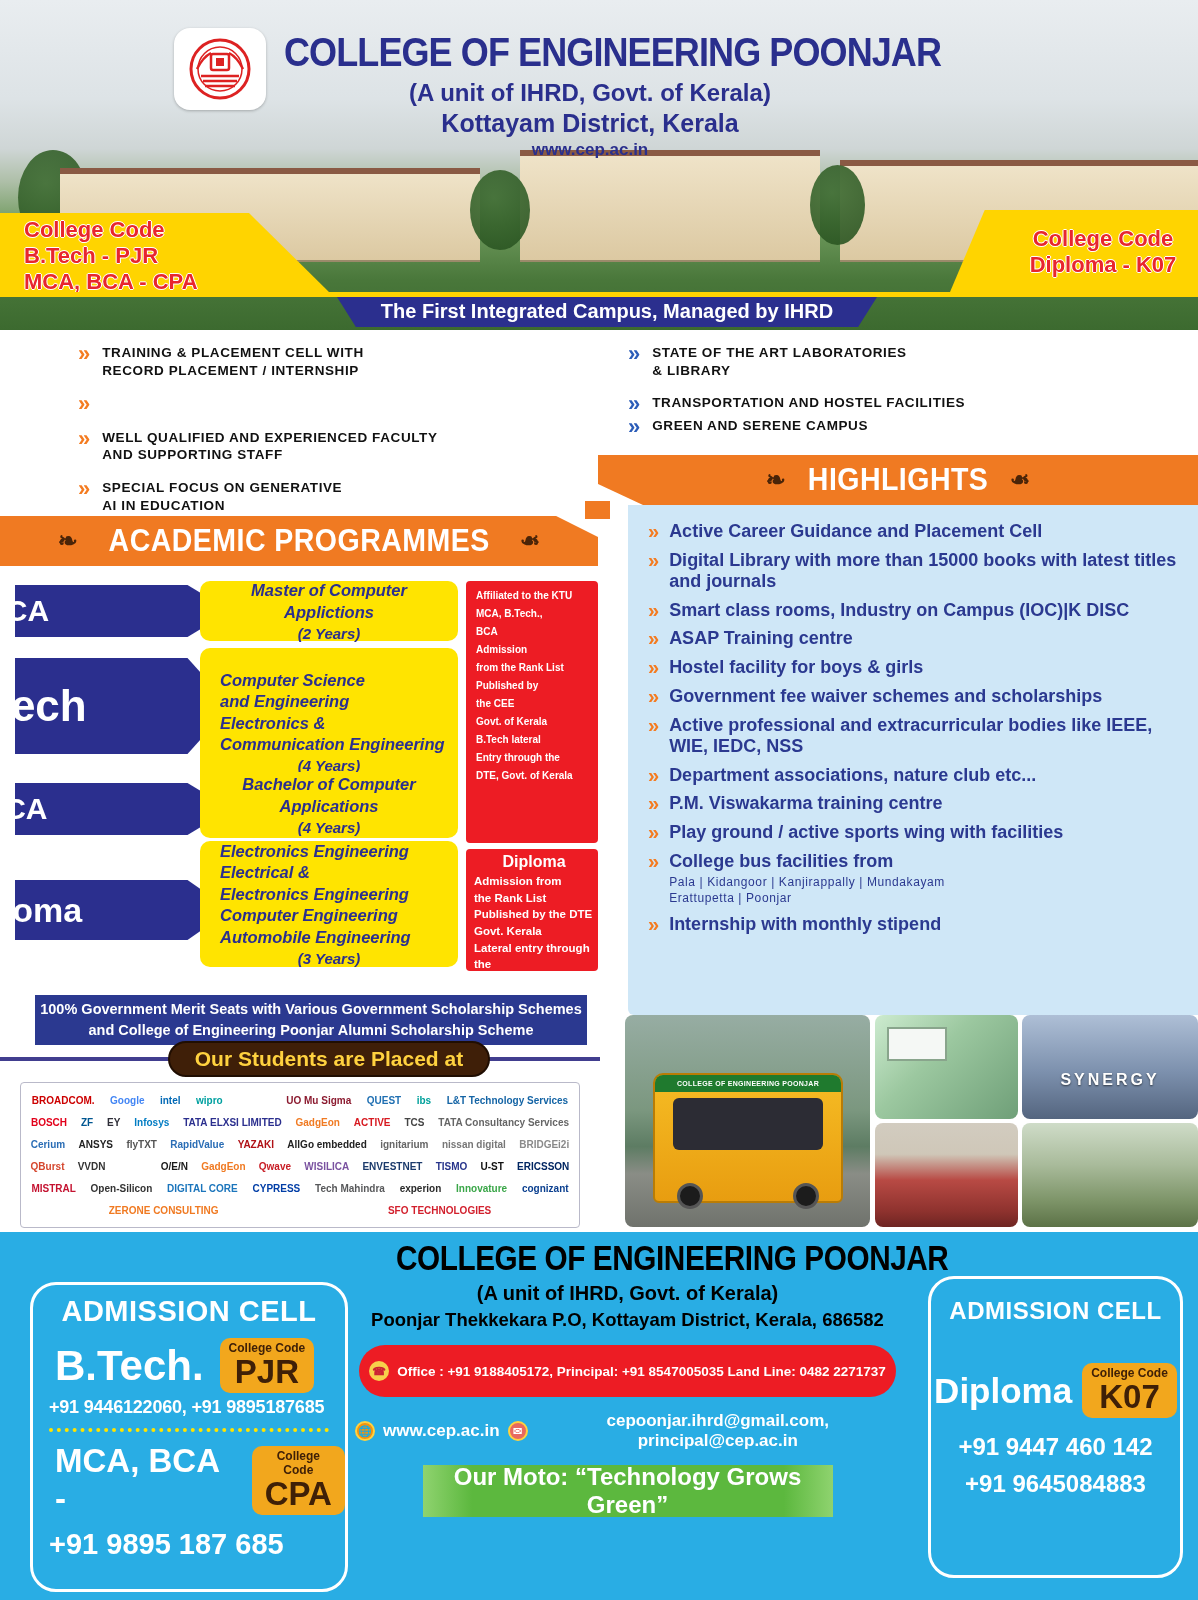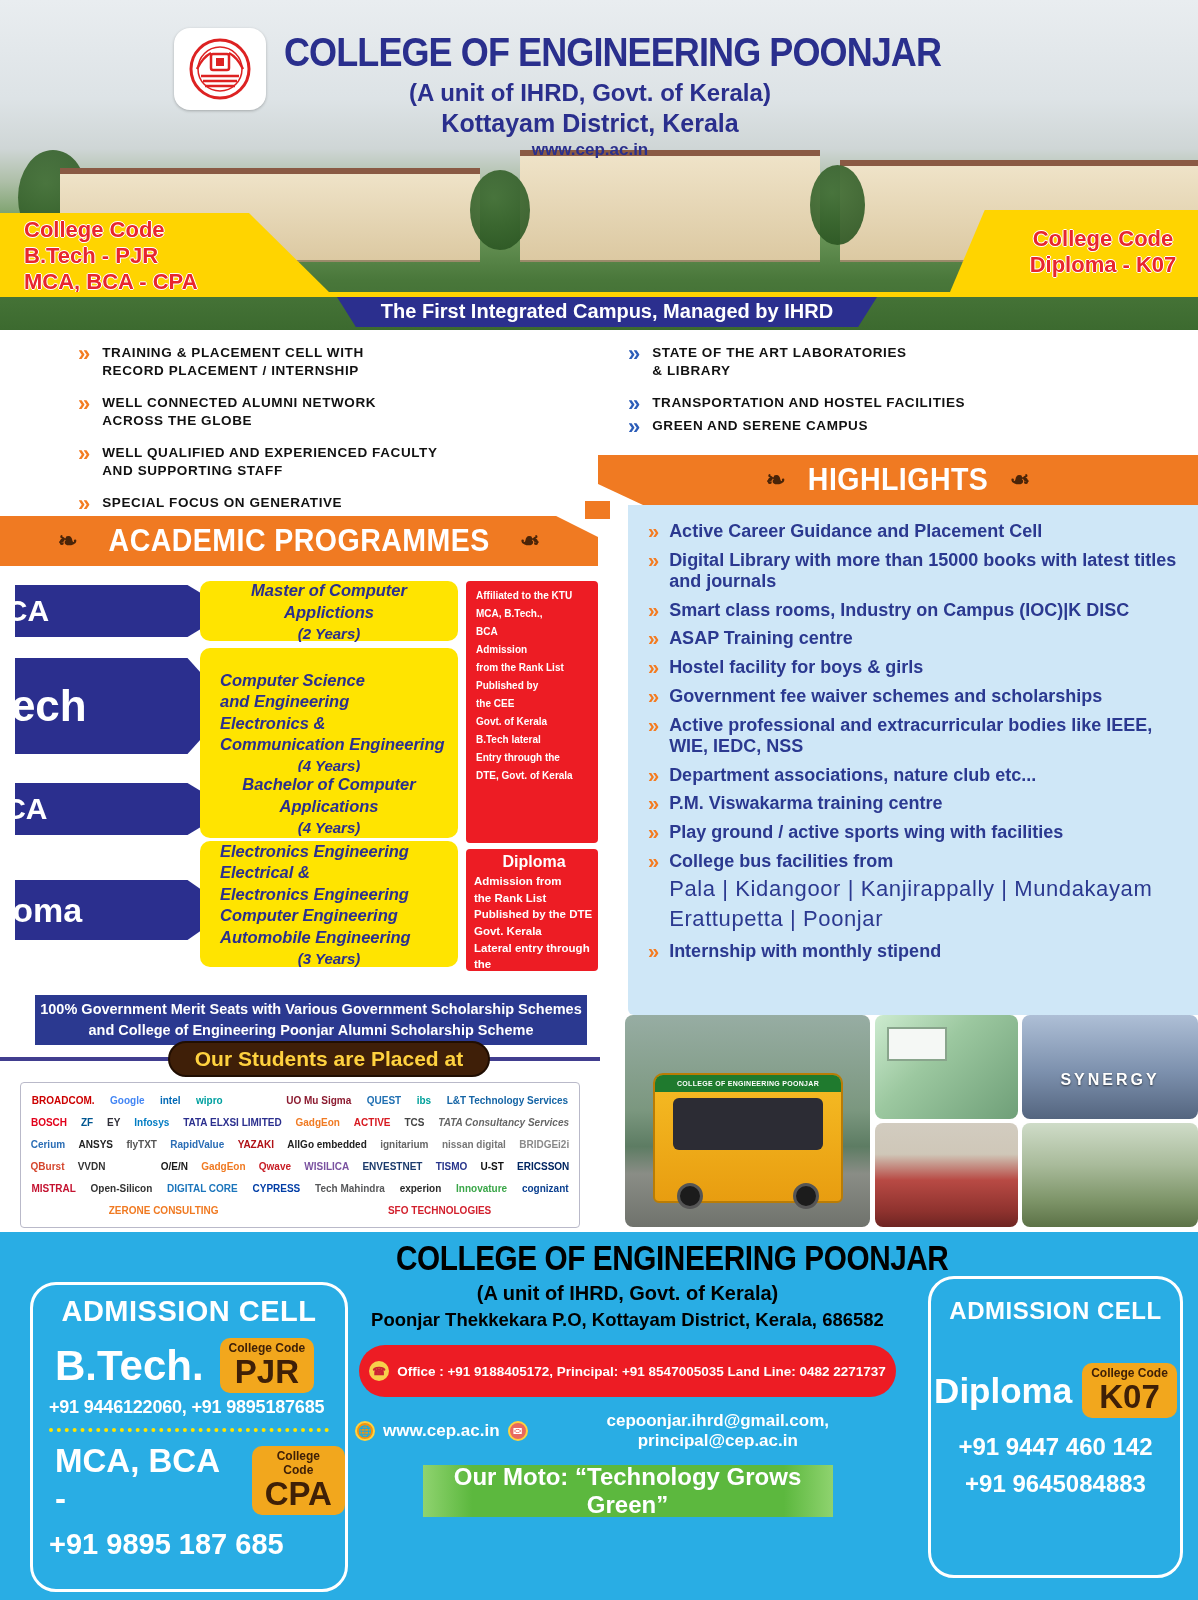--- a/index.html
+++ b/index.html
@@ -61,21 +61,21 @@
   .ornament.flip { transform:scaleX(-1); }
   .orange-chip { position:absolute; left:585px; top:501px; width:25px; height:18px; background:#f07a22; }
 
   
   .highlights-panel { position:absolute; left:628px; top:505px; width:570px; height:510px; background:#cfe7f7;
     border-radius:0 0 0 6px; padding:16px 10px 8px 20px; }
   #highlights-list { list-style:none; }
   .hl-item { display:flex; gap:10px; margin-bottom:7.5px; }
   .hl-chev { font-size:20px; margin-top:1px; }
   .hl-text { font-size:18px; font-weight:800; color:#2b3990; line-height:1.18; }
-  .hl-sub { font-size:22px; font-weight:400; color:#2b3990; letter-spacing:.6px; line-height:1.35; margin-top:2px; white-space:pre-line; }
+  .hl-sub { font-size:12px; font-weight:400; color:#2b3990; letter-spacing:.6px; line-height:1.35; margin-top:2px; white-space:pre-line; }
 
   
   .prog-arrow { position:absolute; background:#2b2f8e; clip-path:polygon(0 0,80% 0,100% 50%,80% 100%,0 100%);
     color:#fff; font-weight:900; display:flex; align-items:center; justify-content:center; padding-right:18%; }
   .prog-box { position:absolute; background:#ffe400; border-radius:10px; color:#2b2f8e;
     display:flex; flex-direction:column; justify-content:center; padding:6px 10px; text-align:center;font-style:italic; }
   .prog-details { font-size:16.5px; font-weight:800; line-height:1.3; white-space:pre-line; }
   .prog-box.ta-left .prog-details { text-align:left; padding-left:10px; }
   .prog-duration { font-size:15px; font-weight:800; margin-top:2px; }
   .arrow-mca { left:15px; top:585px; width:175px; height:52px; font-size:30px; }
@@ -211,22 +211,20 @@
   <div class="campus-banner">The First Integrated Campus, Managed by IHRD</div>
 
   <ul class="features" id="features-left">
       <li class="feature">
         <span class="chev chev-orange">»</span>
         <span class="ftext">TRAINING &amp; PLACEMENT CELL WITH
 RECORD PLACEMENT / INTERNSHIP</span>
       </li>
       <li class="feature">
         <span class="chev chev-orange">»</span>
-        <span class="ftext">WELL CONNECTED ALUMNI NETWORK
-ACROSS THE GLOBE</span>
       </li>
       <li class="feature">
         <span class="chev chev-orange">»</span>
         <span class="ftext">WELL QUALIFIED AND EXPERIENCED FACULTY
 AND SUPPORTING STAFF</span>
       </li>
       <li class="feature">
         <span class="chev chev-orange">»</span>
         <span class="ftext">SPECIAL FOCUS ON GENERATIVE
 AI IN EDUCATION</span>
@@ -408,21 +406,21 @@
       <span class="logo" style="color: rgb(0, 160, 155);">ibs</span>
       <span class="logo" style="color: rgb(20, 100, 165);">L&amp;T Technology Services</span>
       <span class="logo" style="color: rgb(226, 0, 26);">BOSCH</span>
       <span class="logo" style="color: rgb(0, 86, 145);">ZF</span>
       <span class="logo" style="color: rgb(46, 46, 56);">EY</span>
       <span class="logo" style="color: rgb(0, 124, 195);">Infosys</span>
       <span class="logo" style="color: rgb(43, 47, 142);">TATA ELXSI LIMITED</span>
       <span class="logo" style="color: rgb(240, 122, 34);">GadgEon</span>
       <span class="logo" style="color: rgb(215, 25, 32);">ACTIVE</span>
       <span class="logo" style="color: rgb(68, 68, 68);">TCS</span>
-      <span class="logo" style="color: rgb(102, 102, 102); font-style: italic;">TATA Consultancy Services</span>
+      <span class="logo" style="color: rgb(102, 102, 102);">TATA Consultancy Services</span>
       <span class="logo" style="color: rgb(42, 109, 181);">Cerium</span>
       <span class="logo" style="color: rgb(34, 34, 34);">ANSYS</span>
       <span class="logo" style="color: rgb(85, 85, 85);">flyTXT</span>
       <span class="logo" style="color: rgb(42, 109, 181);">RapidValue</span>
       <span class="logo" style="color: rgb(176, 17, 22);">YAZAKI</span>
       <span class="logo" style="color: rgb(34, 34, 34);">AllGo embedded</span>
       <span class="logo" style="color: rgb(102, 102, 102);">ignitarium</span>
       <span class="logo" style="color: rgb(119, 119, 119);">nissan digital</span>
       <span class="logo" style="color: rgb(138, 138, 138);">BRIDGEi2i</span>
       <span class="logo" style="color: rgb(213, 71, 46);">QBurst</span>

